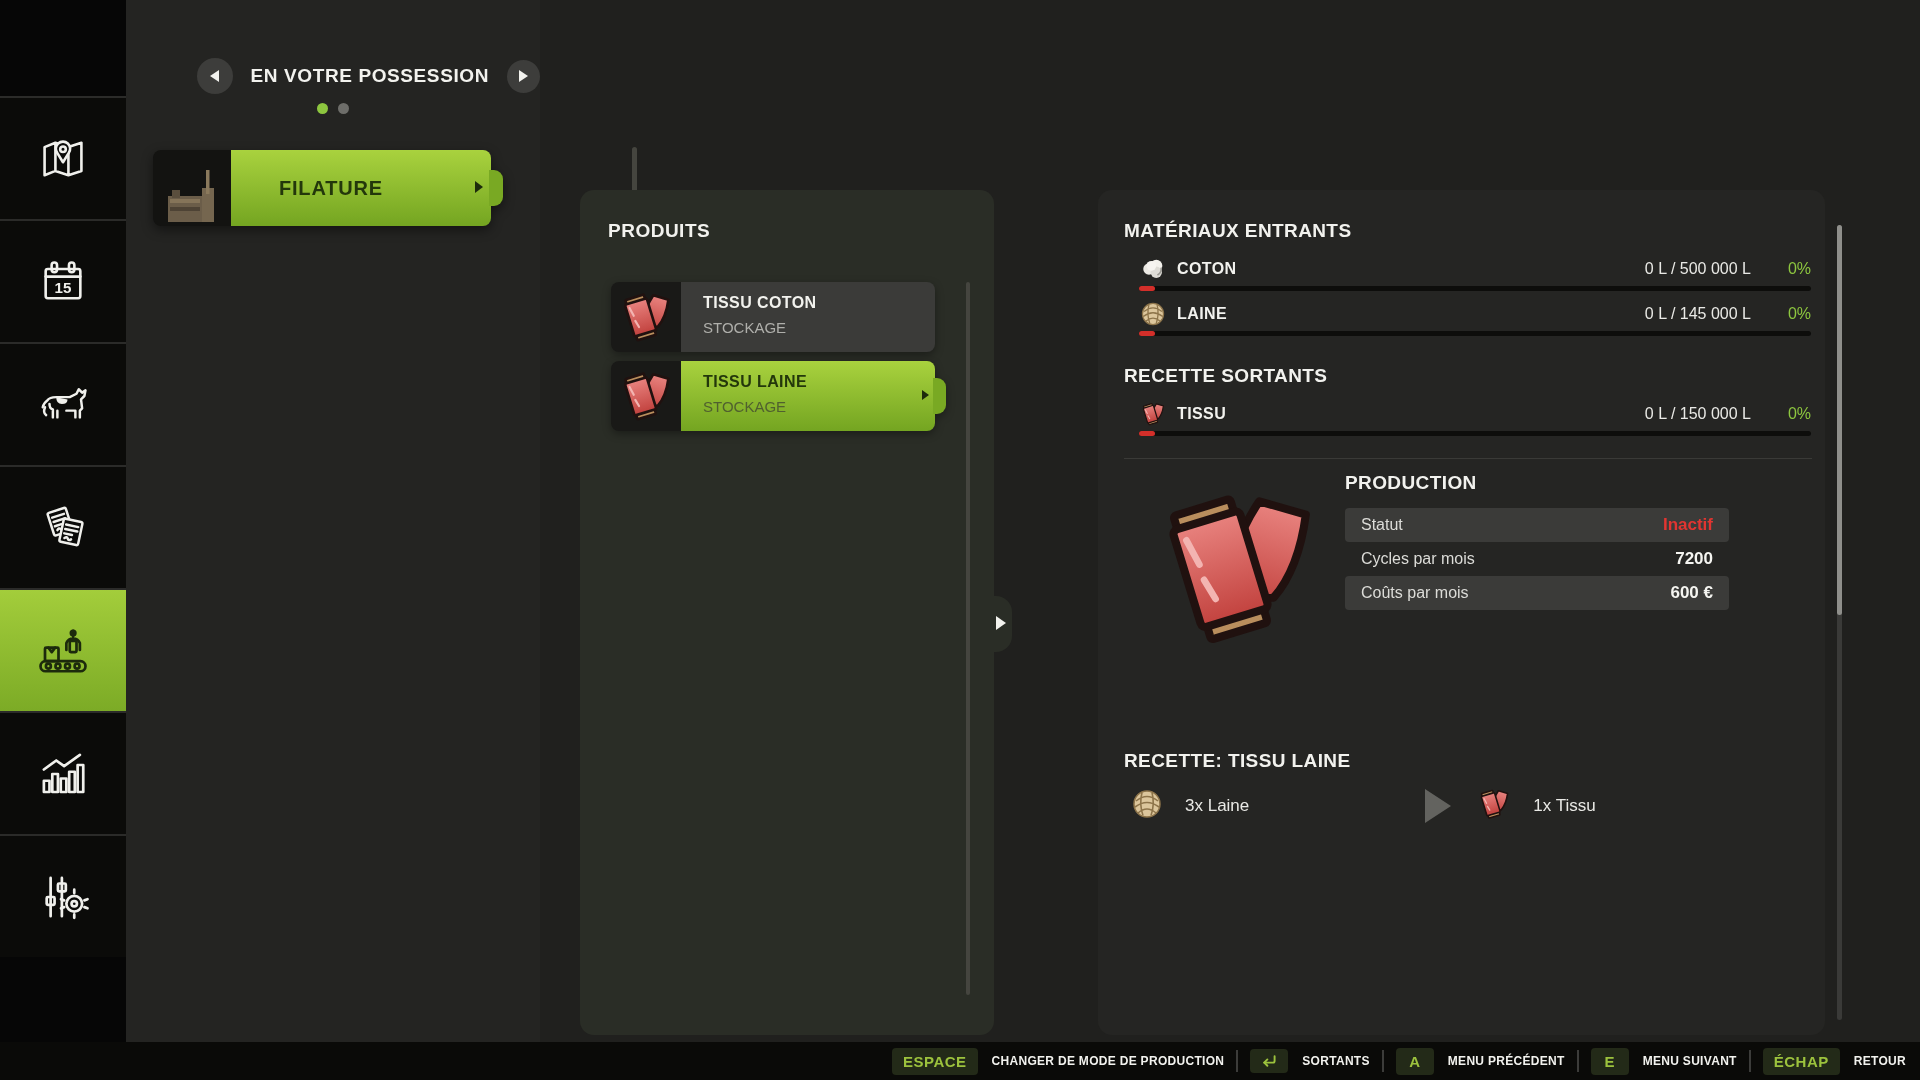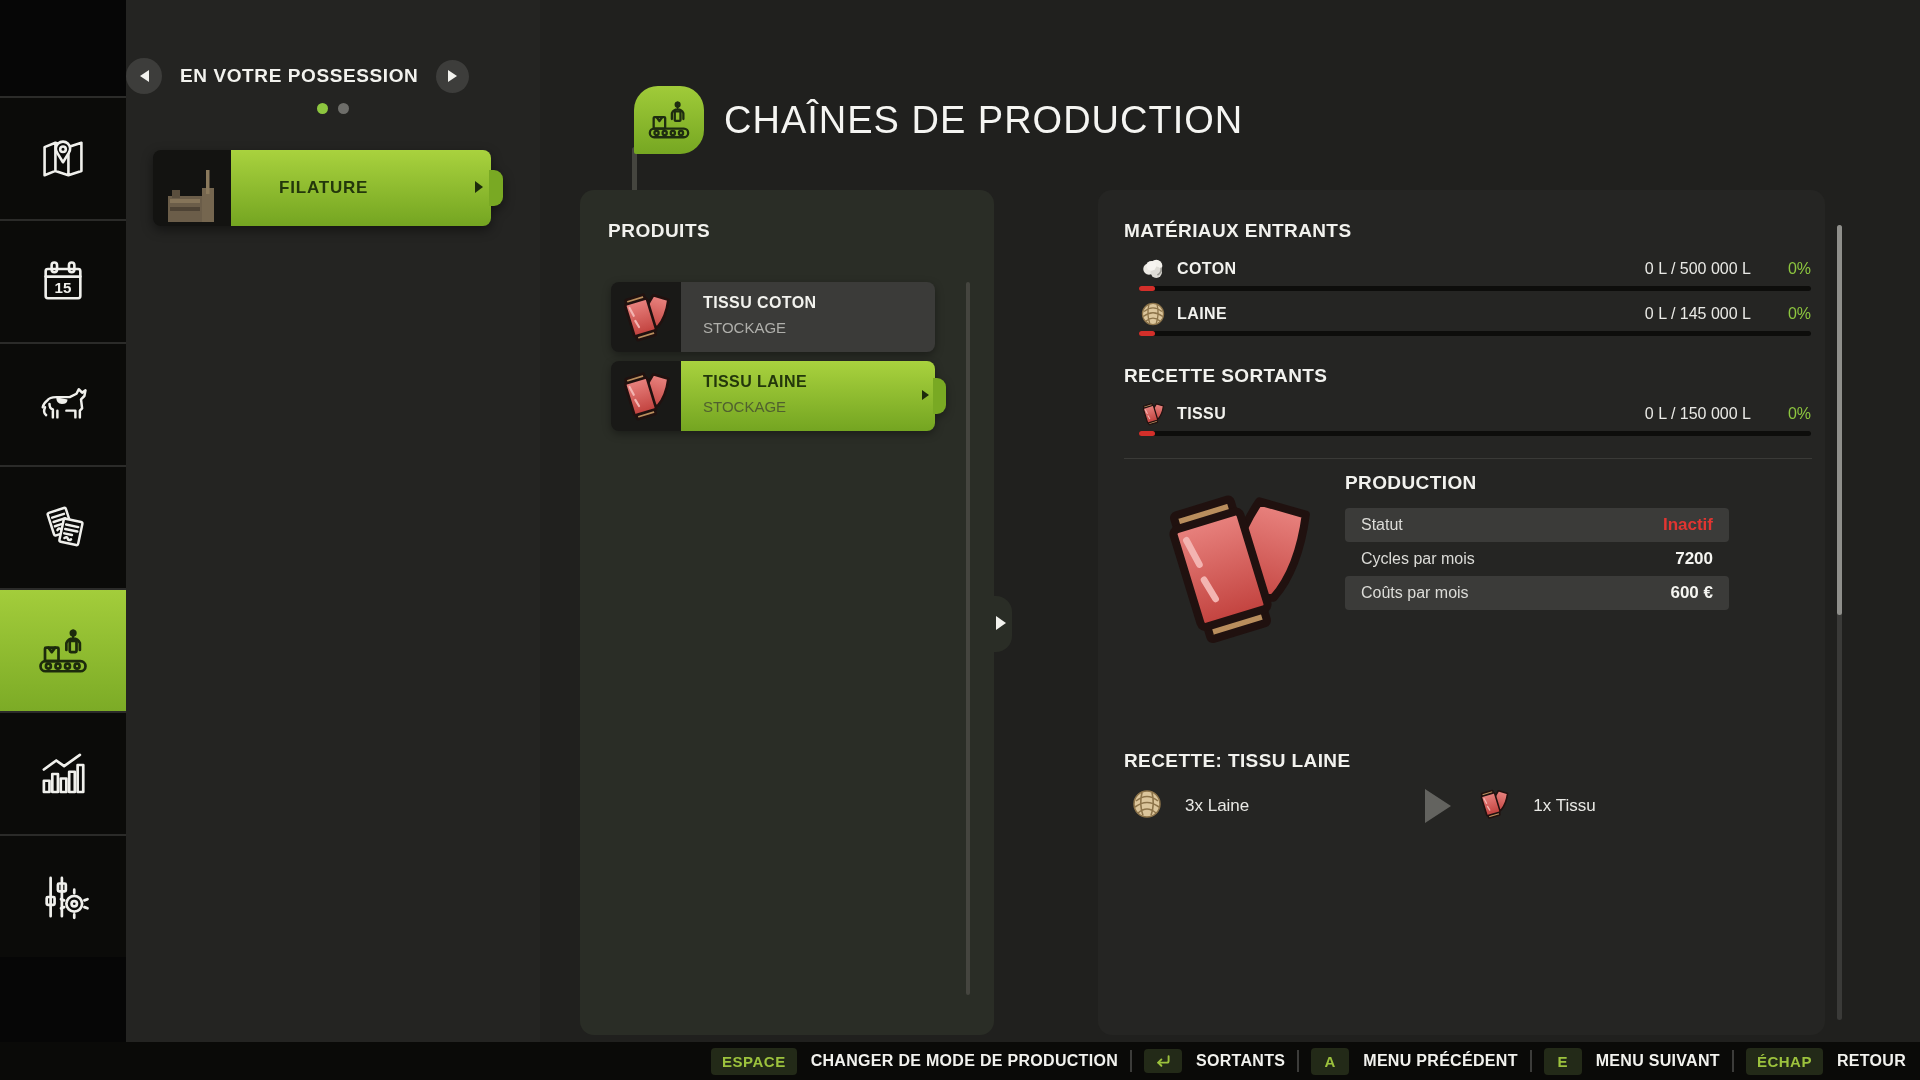--- a/index.html
+++ b/index.html
@@ -13,34 +13,34 @@
   .side-cell{position:absolute;left:0;width:126px;height:121px;border-top:2px solid #2b2b29;
     display:flex;align-items:center;justify-content:center;background:#0b0b09;}
   .side-cell.active{background:linear-gradient(180deg,#a3cd3b 0%,#7cab26 100%);}
   .side-cell svg{display:block;}
   .side-bump{position:absolute;left:126px;top:625px;width:15px;height:36px;
     background:#8db32c;border-radius:0 10px 10px 0;}
   .side-bump .tri{position:absolute;left:2px;top:12px;width:0;height:0;
     border-top:6px solid transparent;border-bottom:6px solid transparent;border-left:8px solid #13200a;}
   
   .possession{position:absolute;left:126px;top:0;width:414px;height:1042px;background:#242422;}
-  .poss-head{position:absolute;left:0;top:58px;width:414px;display:flex;align-items:center;justify-content:flex-start;gap:18px;}
+  .poss-head{position:absolute;left:0;top:58px;width:414px;display:flex;align-items:center;justify-content:flex-end;gap:18px;}
   .nav-circle{width:36px;height:36px;border-radius:50%;background:#3d3d3b;display:flex;align-items:center;justify-content:center;cursor:pointer;}
   .tri-left{width:0;height:0;border-top:6px solid transparent;border-bottom:6px solid transparent;border-right:9px solid #f2f2ee;}
   .tri-right{width:0;height:0;border-top:6px solid transparent;border-bottom:6px solid transparent;border-left:9px solid #f2f2ee;}
   .poss-title{font-size:19px;font-weight:bold;letter-spacing:.6px;color:#f2f2ee;}
   .dots{position:absolute;left:0;top:103px;width:414px;display:flex;justify-content:center;gap:10px;}
   .dot{width:11px;height:11px;border-radius:50%;}
   .dot.on{background:#8dc63f;} .dot.off{background:#6e6e6a;}
   .own-card{position:absolute;left:27px;top:150px;width:338px;height:76px;display:flex;
     filter:drop-shadow(0 4px 6px rgba(0,0,0,.45));cursor:pointer;}
   .own-thumb{width:78px;height:76px;background:#131311;border-radius:8px 0 0 8px;display:flex;align-items:flex-end;justify-content:center;overflow:hidden;}
   .own-body{position:relative;flex:1;background:linear-gradient(180deg,#a9d23e 0%,#74a521 100%);
     border-radius:0 8px 8px 0;display:flex;align-items:center;padding-left:48px;}
-  .own-label{font-size:17px;font-weight:bold;letter-spacing:.8px;color:#23370b;}
+  .own-label{font-size:20px;font-weight:bold;letter-spacing:.8px;color:#23370b;}
   .own-bump{position:absolute;right:-12px;top:20px;width:14px;height:36px;background:#79a923;border-radius:0 9px 9px 0;}
   .own-arrow{position:absolute;right:8px;top:31px;width:0;height:0;
     border-top:6px solid transparent;border-bottom:6px solid transparent;border-left:8px solid #1d2b0c;}
   .poss-scroll{position:absolute;left:506px;top:147px;width:5px;height:860px;background:#45453f;border-radius:3px;}
   
   .page-head{position:absolute;left:634px;top:86px;display:flex;align-items:center;gap:20px;}
   .head-bubble{width:70px;height:68px;border-radius:24px 24px 24px 2px;
     background:linear-gradient(180deg,#a0cb39 0%,#76a722 100%);display:flex;align-items:center;justify-content:center;}
   .page-title{font-size:38px;font-weight:400;letter-spacing:1px;color:#f5f5f2;}
   
@@ -89,21 +89,21 @@
   .recipe-txt{font-size:17px;color:#e9e9e5;}
   .play-tri{width:0;height:0;border-top:17px solid transparent;border-bottom:17px solid transparent;border-left:26px solid #63635f;margin:0 26px 0 176px;}
   .detail-scroll-track{position:absolute;left:1837px;top:225px;width:5px;height:795px;background:#3a3a38;border-radius:3px;}
   .detail-scroll-thumb{position:absolute;left:1837px;top:225px;width:5px;height:390px;background:#8f8f8b;border-radius:3px;}
   
   .hotbar{position:absolute;left:0;top:1042px;width:1920px;height:38px;background:#0a0a08;
     display:flex;align-items:center;justify-content:flex-end;padding-right:14px;box-sizing:border-box;}
   .hk-group{display:flex;align-items:center;gap:14px;}
   .hk-key{background:#232a18;border-radius:4px;padding:5px 11px;font-size:15px;font-weight:bold;
     letter-spacing:.5px;color:#9cc23d;display:flex;align-items:center;justify-content:center;min-width:16px;}
-  .hk-label{font-size:16px;font-weight:bold;letter-spacing:.3px;color:#f2f2ee;white-space:nowrap;}
+  .hk-label{font-size:12px;font-weight:bold;letter-spacing:.3px;color:#f2f2ee;white-space:nowrap;}
   .hk-sep{width:2px;height:22px;background:#3c3c3a;margin:0 12px;}
 </style>
 </head>
 <body>
 
 <svg width="0" height="0" style="position:absolute">
   <defs>
     <linearGradient id="fabRed" x1="0" y1="0" x2="0" y2="1">
       <stop offset="0" stop-color="#e8827e"></stop>
         <stop offset="1" stop-color="#c2423e"></stop>
@@ -258,28 +258,20 @@
       </div>
       <div class="own-body">
         <span class="own-label">FILATURE</span>
         <span class="own-bump"></span>
         <span class="own-arrow"></span>
       </div>
     </div>
     <div class="poss-scroll"></div>
   </section>
 
-  <header class="page-head">
-    <div class="head-bubble">
-      <svg width="46" height="46" viewBox="0 0 48 48" stroke="#1e2c10" fill="none">
-          <use href="#sym-production"></use>
-        </svg>
-    </div>
-    <h1 class="page-title" style="margin:0">CHAÎNES DE PRODUCTION</h1>
-  </header>
 
   <section class="products-panel">
     <div class="panel-heading">PRODUITS</div>
 
     <div class="prod-item" style="top:92px">
       <div class="prod-icon-cell">
         <svg width="56" height="56" viewBox="0 0 64 64">
             <use href="#sym-fabric"></use>
           </svg>
       </div>

